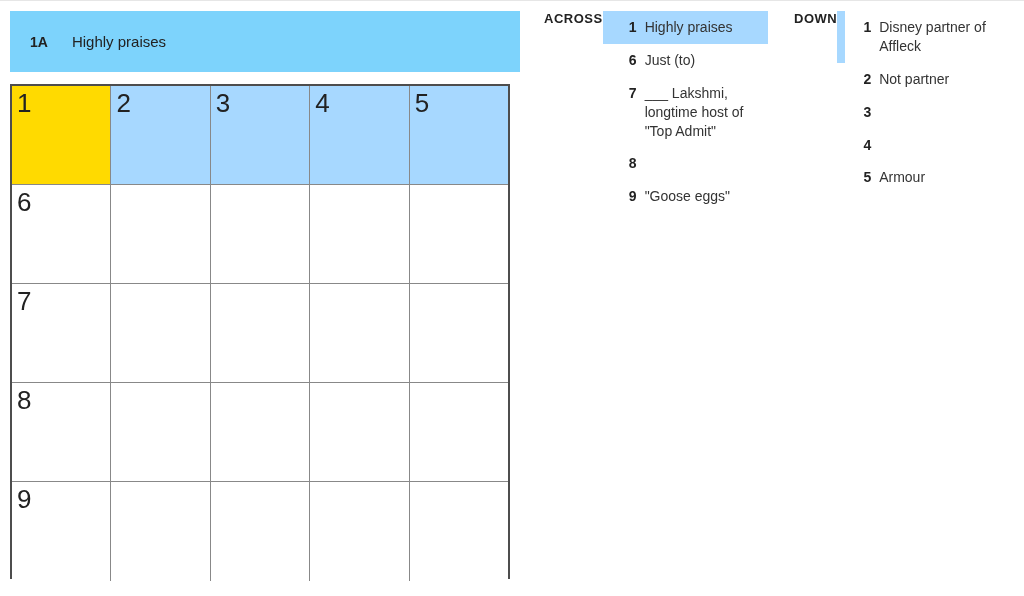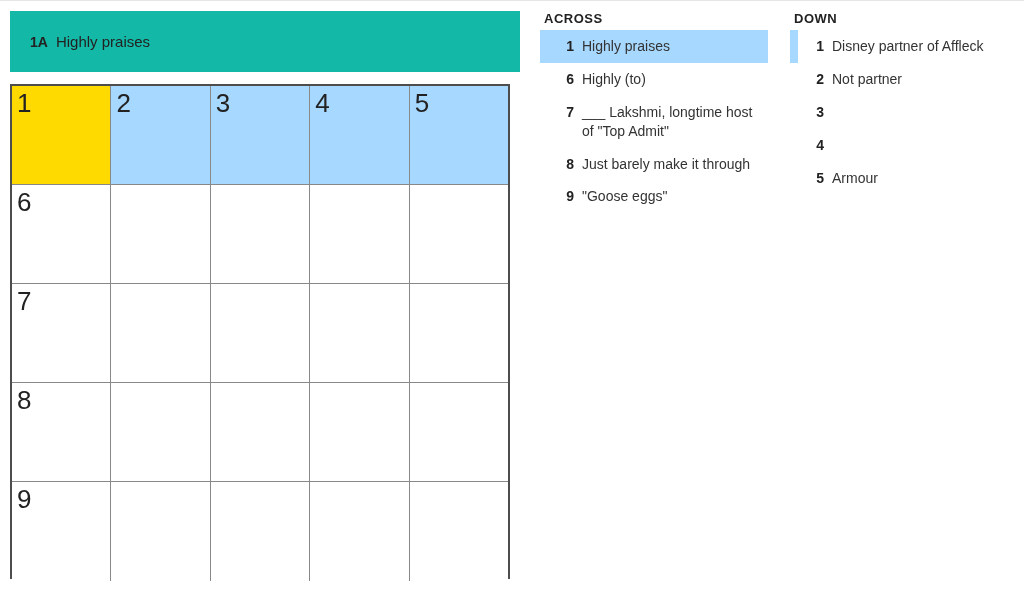--- a/index.html
+++ b/index.html
@@ -14,25 +14,25 @@
     display: flex;
     padding: 10px 2px 10px 10px;
     gap: 20px;
     border-top: 1px solid #e6e6e6;
   }
   .left {
     width: 510px;
     flex-shrink: 0;
   }
   .clue-bar {
-    background: #14b8a6;
+    background: #7dd3fc;
     padding: 22px 20px;
     display: flex;
     align-items: flex-end;
-    gap: 8px;
+    gap: 24px;
     margin-bottom: 12px;
   }
   .clue-bar .num {
     font-weight: 700;
     font-size: 14px;
     color: #222;
   }
   .clue-bar .text {
     font-size: 15px;
     color: #222;
@@ -69,21 +69,20 @@
   }
   .lists {
     display: flex;
     gap: 18px;
     flex: 1;
   }
   .list-col {
     flex: 1;
     min-width: 0;
     display: flex;
-    flex-direction: column;
   }
   .list-col h3 {
     margin: 0 0 4px 0;
     font-size: 13px;
     font-weight: 700;
     letter-spacing: 0.5px;
     color: #222;
     padding-left: 4px;
   }
   .list-body {
@@ -191,29 +190,28 @@
   <div class="lists">
     <div class="list-col">
       <h3>ACROSS</h3>
       <div class="list-body" id="across-list">
           <div class="clue-item sel">
             <span class="cnum">1</span>
             <span class="ctext">Highly praises</span>
           </div>
           <div class="clue-item">
             <span class="cnum">6</span>
-            <span class="ctext">Highly (to)</span>
+            <span class="ctext">Just (to)</span>
           </div>
           <div class="clue-item">
             <span class="cnum">7</span>
             <span class="ctext">___ Lakshmi, longtime host of "Top Admit"</span>
           </div>
           <div class="clue-item">
             <span class="cnum">8</span>
-            <span class="ctext">Just barely make it through</span>
           </div>
           <div class="clue-item">
             <span class="cnum">9</span>
             <span class="ctext">"Goose eggs"</span>
           </div>
         </div>
     </div>
     <div class="list-col">
       <h3>DOWN</h3>
       <div class="list-body" id="down-list">

